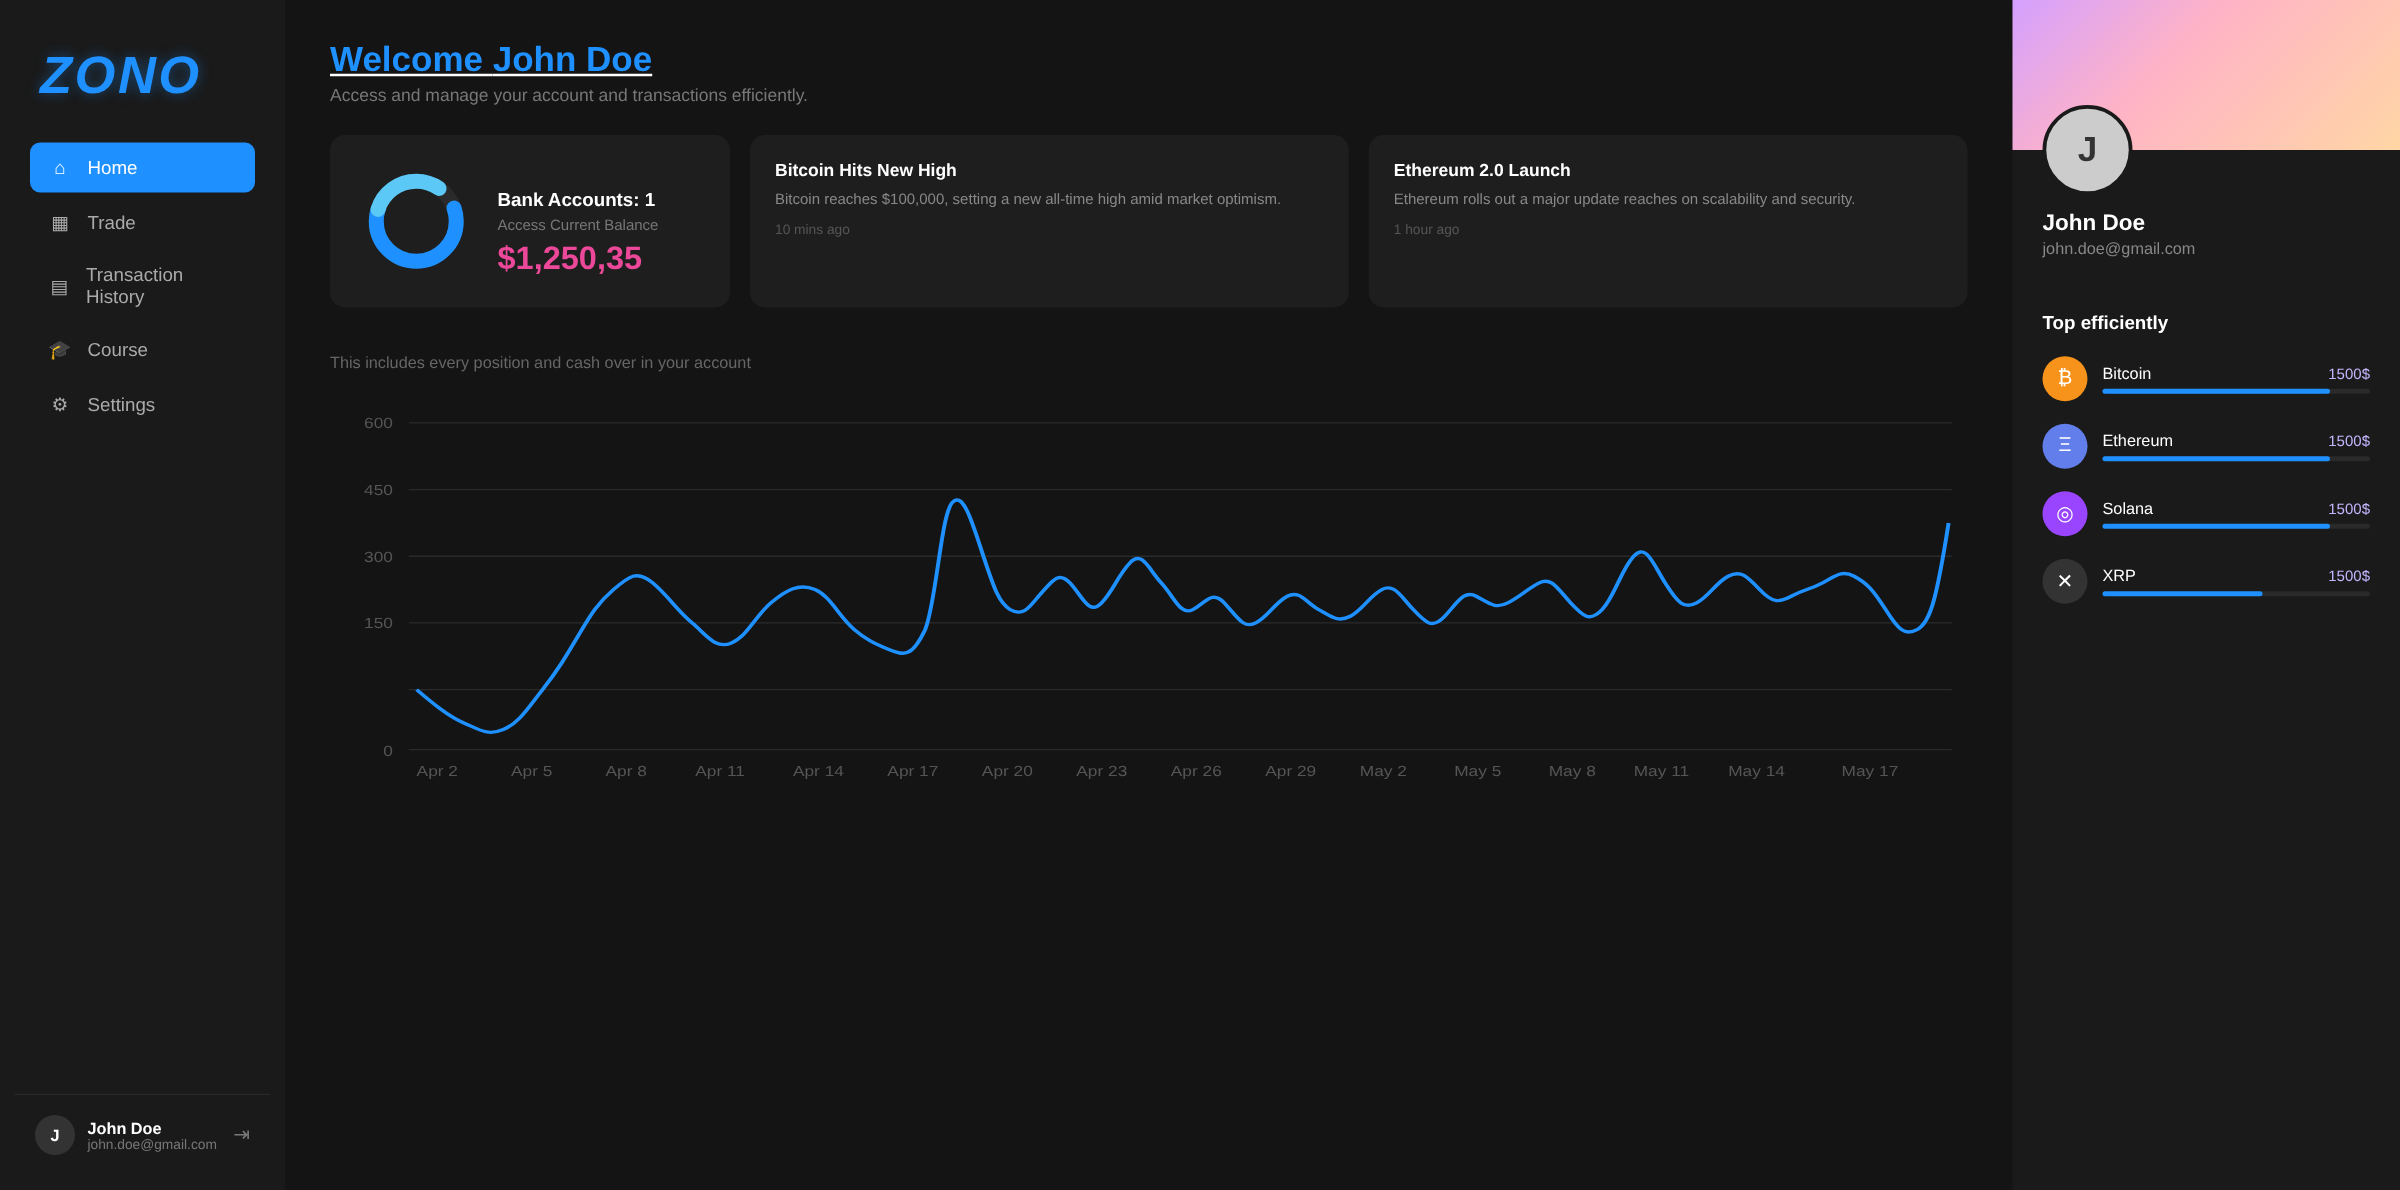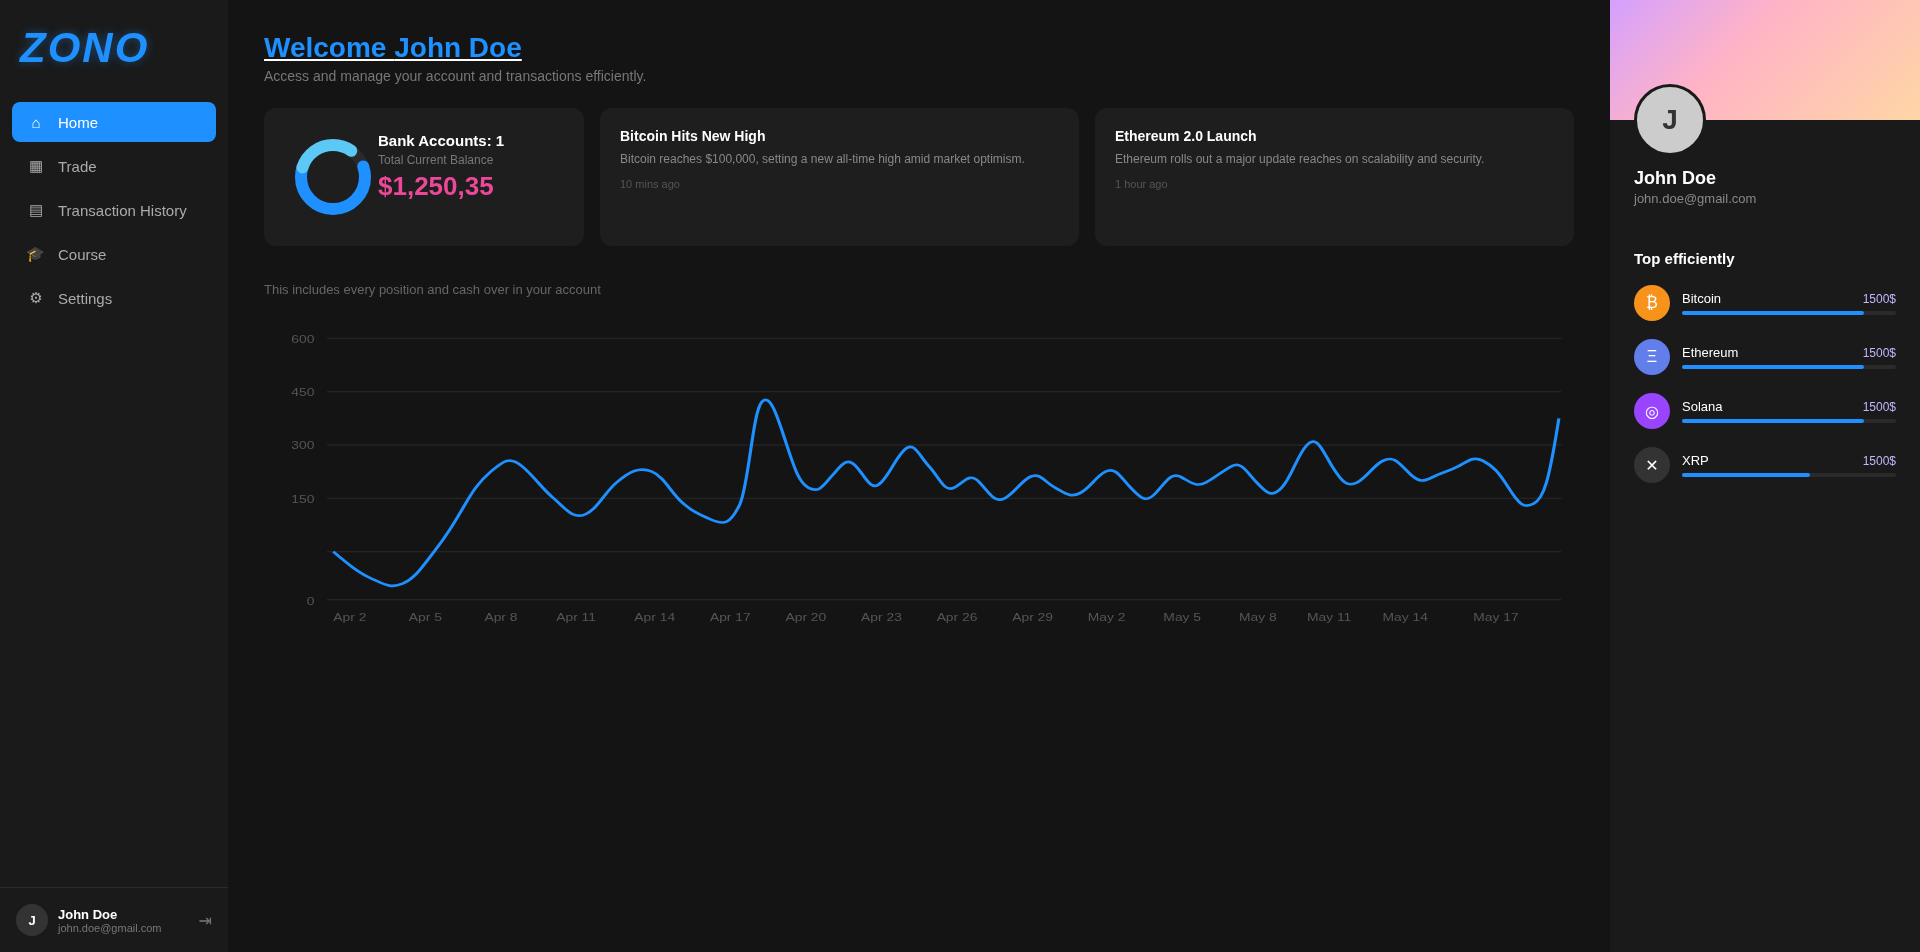--- a/index.html
+++ b/index.html
@@ -12,21 +12,21 @@
       height: 952px;
       overflow: hidden;
     }
 
     
     #sidebar {
       width: 228px;
       background: #1a1a1a;
       display: flex;
       flex-direction: column;
-      padding: 0;
+      padding: 12px;
       flex-shrink: 0;
       position: relative;
     }
     #logo-area {
       padding: 24px 20px 20px 20px;
     }
     .logo-text {
       font-size: 42px;
       font-weight: 900;
       color: #1e90ff;
@@ -112,21 +112,22 @@
     .top-cards {
       display: flex;
       gap: 16px;
       margin-bottom: 36px;
     }
     .bank-card {
       background: #1e1e1e;
       border-radius: 12px;
       padding: 24px;
       display: flex;
-      align-items: flex-start;
+      align-items: flex-end;
+      gap: 20px;
       min-width: 320px;
     }
     .donut-chart {
       width: 90px;
       height: 90px;
       flex-shrink: 0;
     }
     .bank-info {}
     .bank-accounts-label { font-size: 15px; font-weight: 600; color: #fff; margin-bottom: 4px; }
     .balance-label { font-size: 12px; color: #777; margin-bottom: 4px; }
@@ -297,21 +298,21 @@
   <div class="top-cards">
 
     <div class="bank-card">
       <svg class="donut-chart" viewBox="0 0 90 90">
         <circle cx="45" cy="45" r="32" fill="none" stroke="#2a2a2a" stroke-width="12"></circle>
         <circle cx="45" cy="45" r="32" fill="none" stroke="#1e90ff" stroke-width="12" stroke-dasharray="120 80" stroke-dashoffset="10" stroke-linecap="round"></circle>
         <circle cx="45" cy="45" r="32" fill="none" stroke="#5bc8f5" stroke-width="12" stroke-dasharray="60 140" stroke-dashoffset="-110" stroke-linecap="round"></circle>
       </svg>
       <div class="bank-info">
         <div class="bank-accounts-label">Bank Accounts: 1</div>
-        <div class="balance-label">Total Current Balance</div>
+        <div class="balance-label">Access Current Balance</div>
         <div class="balance-amount">$1,250,35</div>
       </div>
     </div>
 
     <div id="news-cards-container" style="display:flex;gap:16px;flex:1;">
         <div class="news-card">
       <div class="news-title">Bitcoin Hits New High</div>
       <div class="news-body">Bitcoin reaches $100,000, setting a new all-time high amid market optimism.</div>
       <div class="news-time">10 mins ago</div>
     </div>

